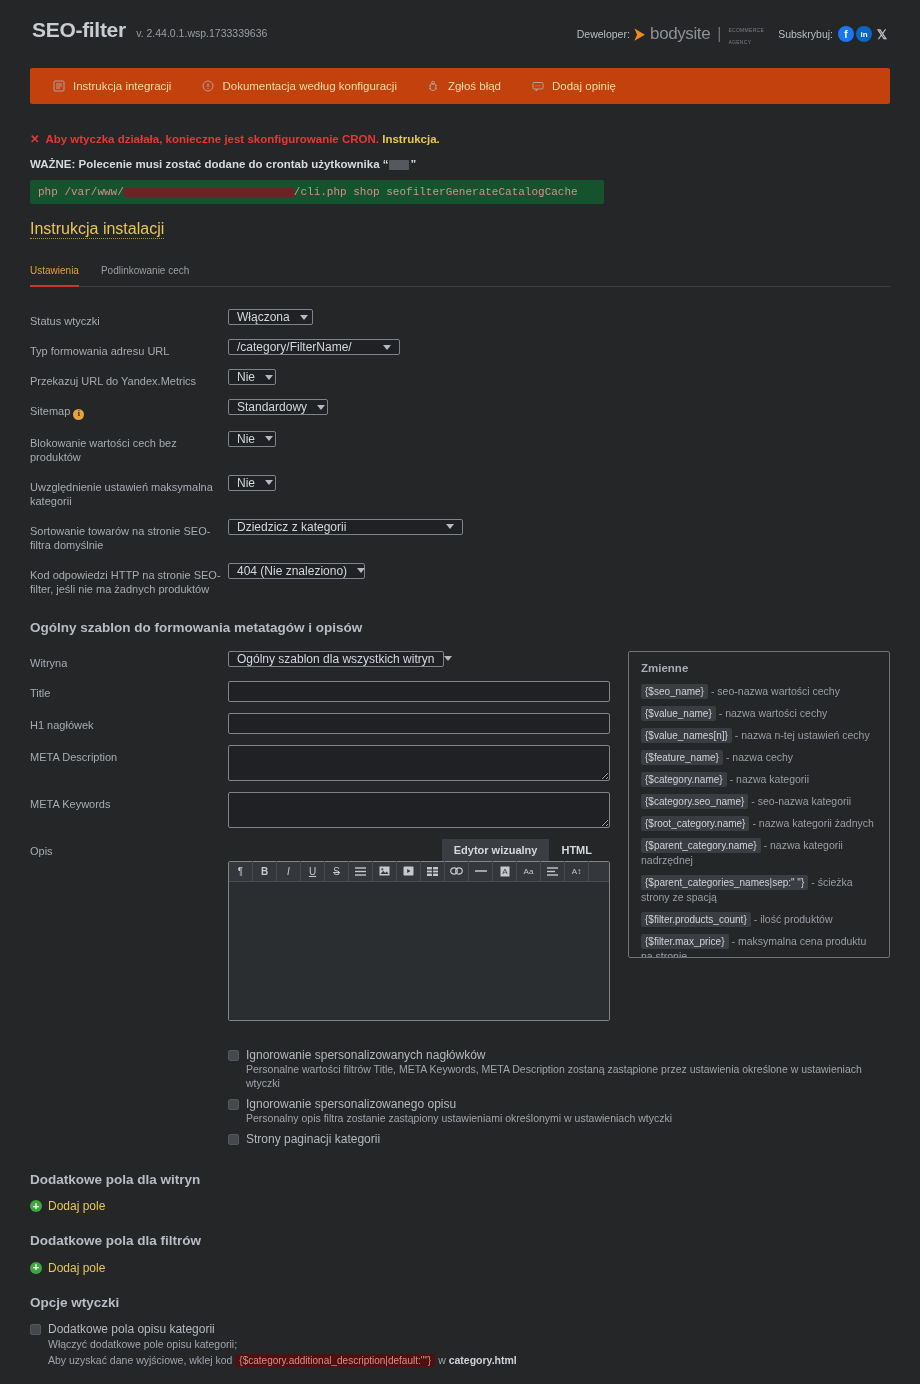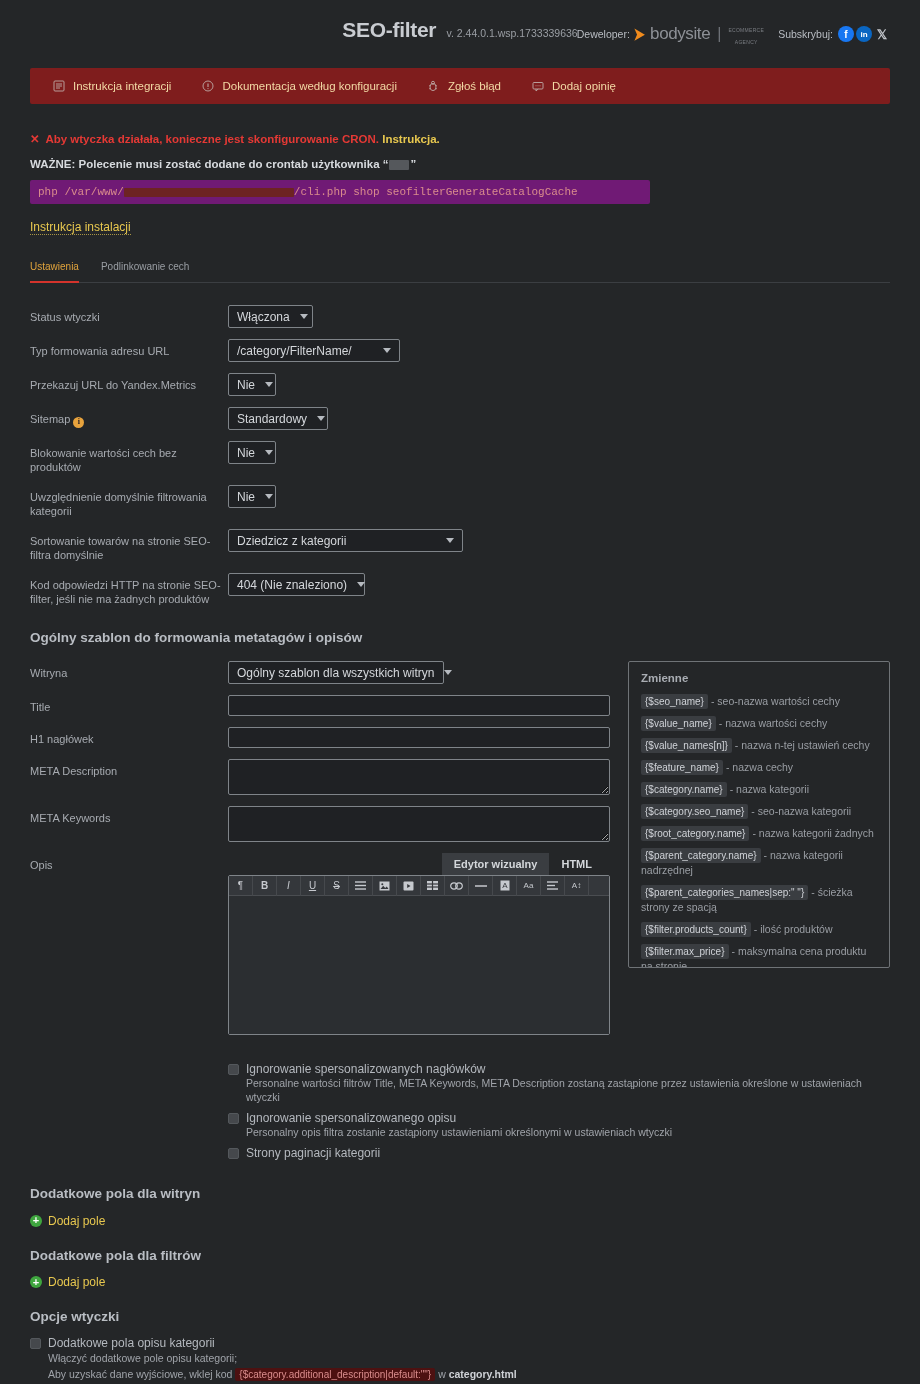--- a/index.html
+++ b/index.html
@@ -14,21 +14,20 @@
     font-size: 12px;
     overflow: hidden;
     position: relative;
   }
 
   
   .header {
     position: relative;
     padding: 18px 32px 0 32px;
     height: 56px;
-    text-align: center;
   }
   .app-title {
     font-size: 21px;
     font-weight: bold;
     color: #c9ccd1;
     letter-spacing: -0.3px;
     display: inline-block;
     vertical-align: baseline;
   }
   .app-version {
@@ -79,21 +78,21 @@
     display: inline-flex; align-items: center; justify-content: center;
     font-size: 10px; font-weight: bold; color: #fff;
   }
   .social.fb { background: #1877f2; }
   .social.li { background: #0a66c2; font-size: 8px; }
   .social.x  { background: transparent; color: #c2c5ca; font-size: 13px; font-weight: bold; }
 
   
   .navbar {
     margin: 12px 30px 0 30px;
-    background: #7f1d1d;
+    background: #c2410c;
     border-radius: 2px;
     height: 36px;
     display: flex;
     align-items: center;
     padding: 0 14px;
     gap: 0;
   }
   .nav-item {
     display: flex; align-items: center; gap: 8px;
     color: #f2d9a5;
@@ -127,42 +126,42 @@
   }
   .cron-user-blur {
     display: inline-block;
     width: 20px; height: 10px;
     background: #55585c;
     vertical-align: middle;
     margin: 0 1px;
     border-radius: 1px;
   }
   .cron-code {
-    background: #701a75;
+    background: #14532d;
     color: #d98c8c;
     font-family: "Liberation Mono", monospace;
     font-size: 11px;
     padding: 6px 8px;
-    width: 620px;
+    width: 574px;
     border-radius: 2px;
     white-space: nowrap;
     overflow: hidden;
   }
   .path-blur {
     display: inline-block;
     width: 170px; height: 9px;
     background: #6d2323;
     vertical-align: middle;
     border-radius: 1px;
   }
   .install-link {
     display: inline-block;
     margin-top: 16px;
     color: #e8c84f;
-    font-size: 12px;
+    font-size: 16px;
     border-bottom: 1px dotted #a99545;
     cursor: pointer;
   }
 
   
   .tabs {
     margin: 26px 30px 0 30px;
     display: flex;
     gap: 22px;
     border-bottom: 1px solid #3b3e42;
@@ -209,21 +208,21 @@
     vertical-align: -1px;
     margin-left: 3px;
     font-family: "Liberation Serif", serif;
   }
   .select {
     background: #1f2124;
     border: 1px solid #7f8489;
     border-radius: 2px;
     color: #d4d7db;
     font-size: 12px;
-    height: 23px;
+    height: 16px;
     display: inline-flex;
     align-items: center;
     padding: 0 8px;
     gap: 10px;
     cursor: pointer;
     white-space: nowrap;
   }
   .select .caret {
     margin-left: auto;
     width: 0; height: 0;
@@ -539,21 +538,21 @@
 
   <div class="row">
     <div class="row-label">Blokowanie wartości cech bez produktów</div>
     <div class="select w-small">
       <span>Nie</span>
       <span class="caret"></span>
     </div>
   </div>
 
   <div class="row">
-    <div class="row-label">Uwzględnienie domyślnie filtrowania kategorii</div>
+    <div class="row-label">Uwzględnienie ustawień maksymalna kategorii</div>
     <div class="select w-small">
       <span>Nie</span>
       <span class="caret"></span>
     </div>
   </div>
 
   <div class="row">
     <div class="row-label">Sortowanie towarów na stronie SEO-filtra domyślnie</div>
     <div class="select w-sort">
       <span>Dziedzicz z kategorii</span>

